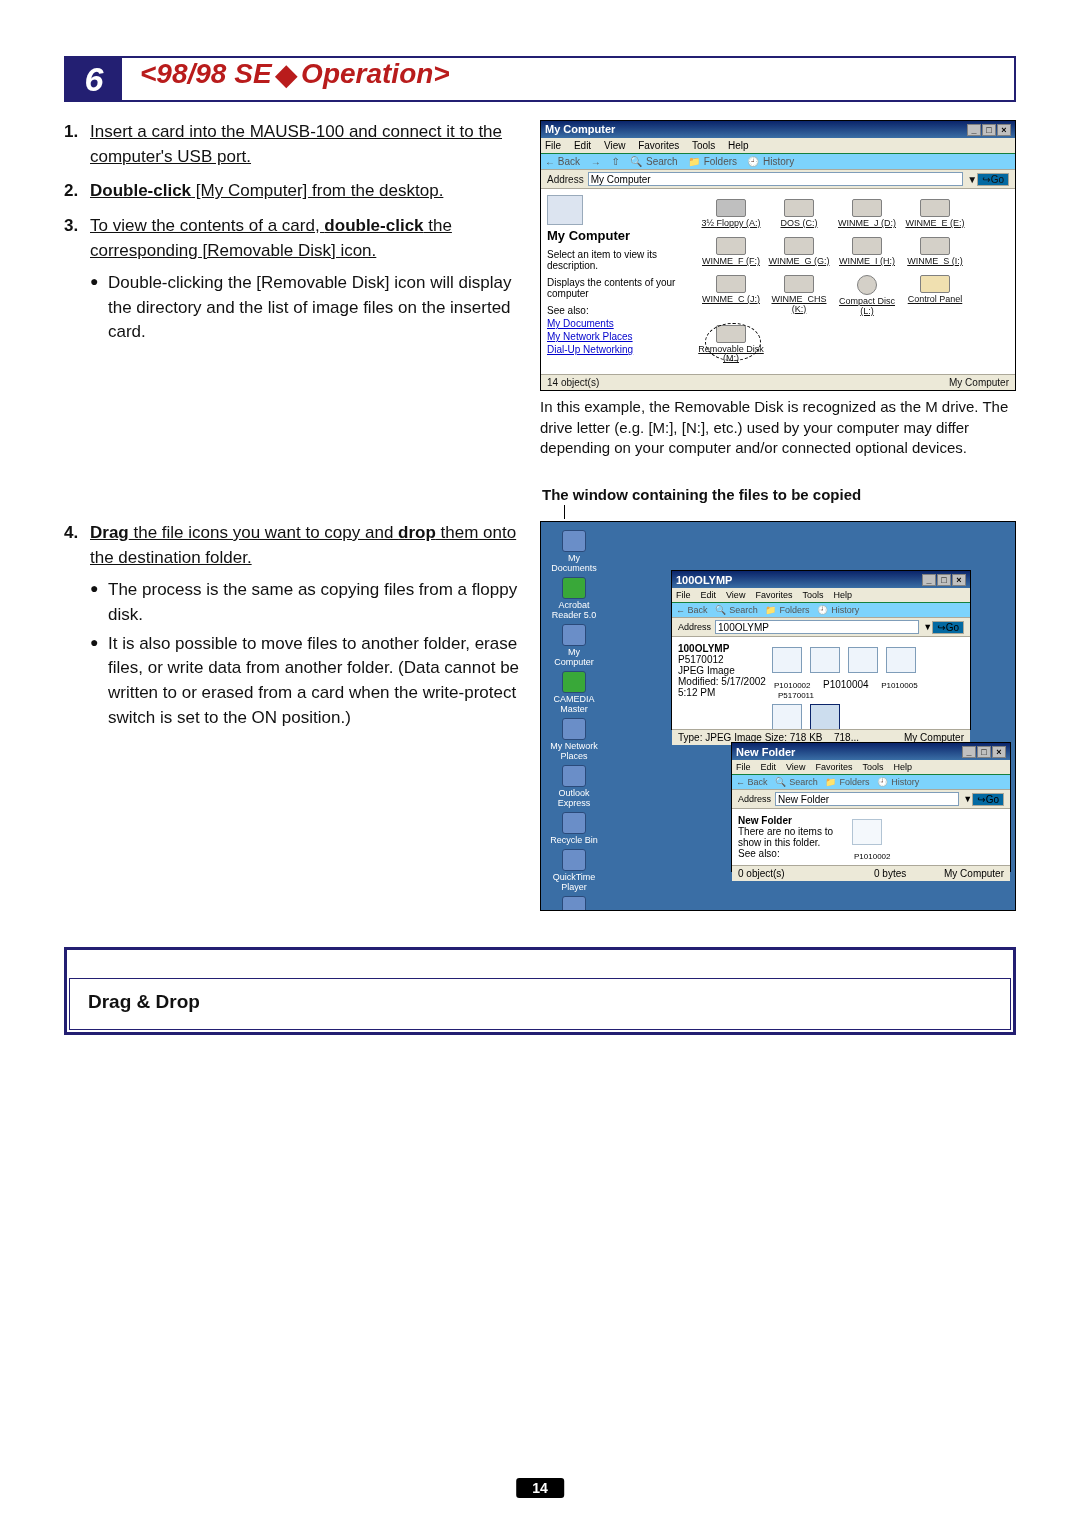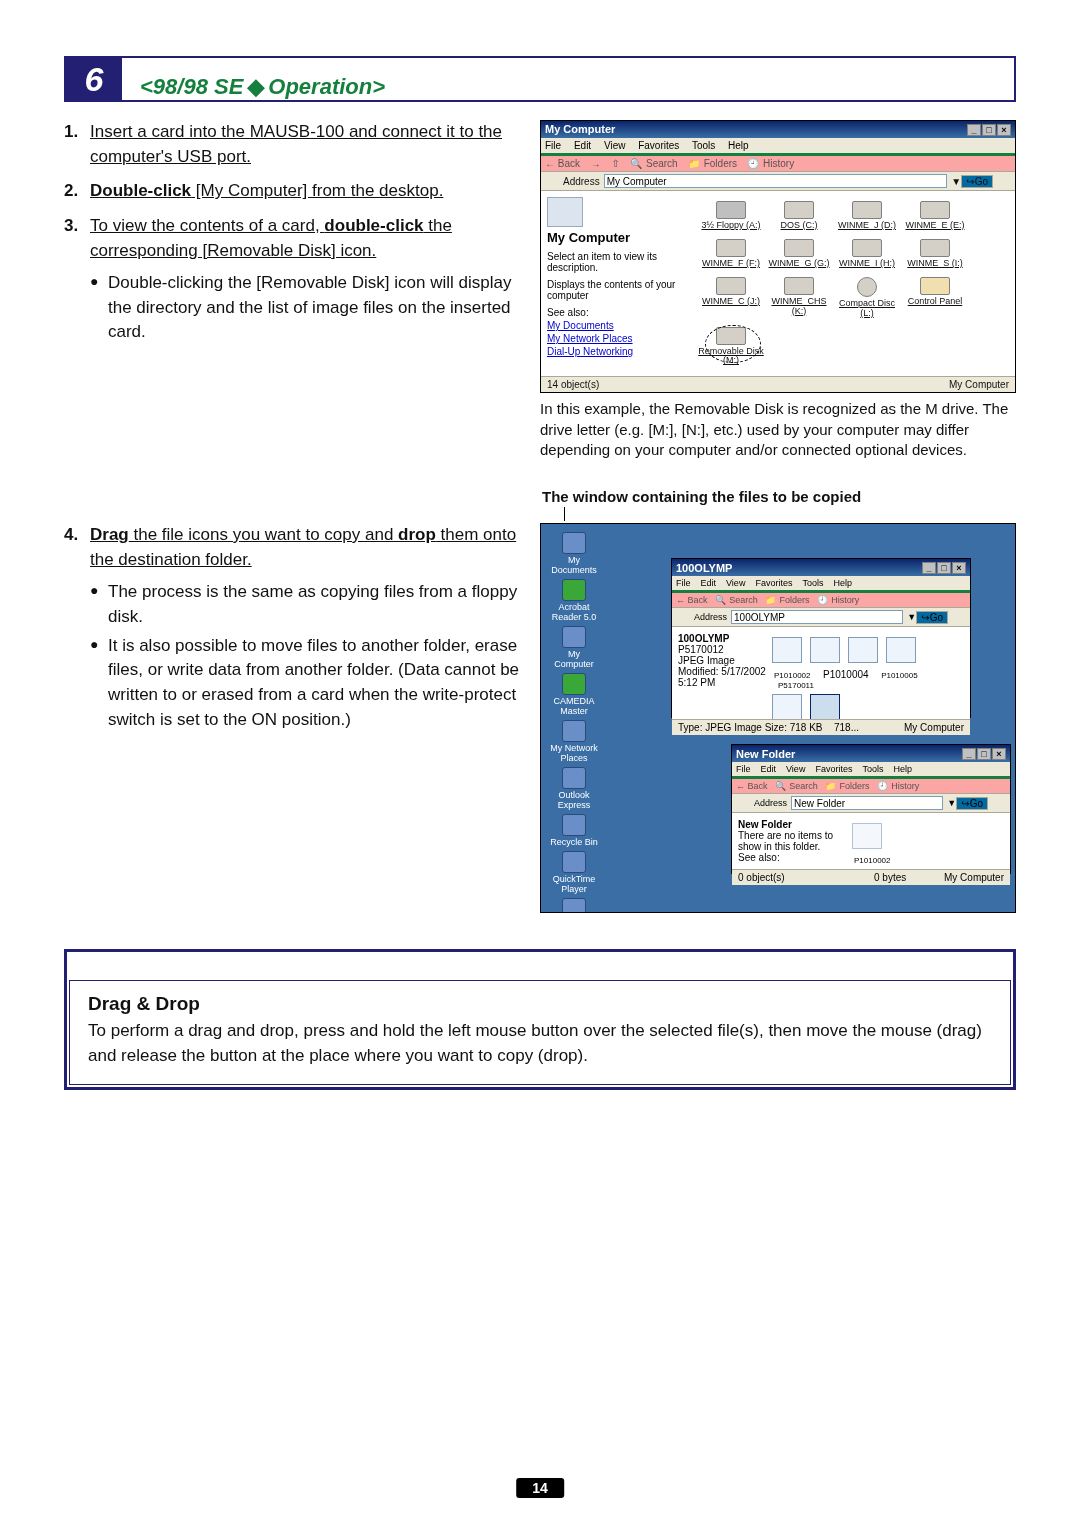--- a/index.html
+++ b/index.html
@@ -42,26 +42,26 @@
     color: #fff;
     font-style: italic;
     font-weight: bold;
     font-size: 30px;
     display: flex;
     align-items: center;
     padding-left: 14px;
   }
   .header-sub {
     background: #fff;
-    color: #15803d;
+    color: #b91c1c;
     font-style: italic;
     font-weight: bold;
-    font-size: 22px;
+    font-size: 28px;
     display: flex;
-    align-items: flex-end;
+    align-items: flex-start;
     padding: 0 18px;
     white-space: nowrap;
   }
   .diamond { font-style: normal; margin: 0 4px; }
   
   .row { display: flex; align-items: flex-start; margin-top: 18px; }
   .col-left { width: 50%; padding-right: 16px; font-size: 17px; line-height: 1.45; }
   .col-right { width: 50%; }
   .step { display: flex; margin-bottom: 8px; }
   .step-num { font-weight: bold; min-width: 26px; }
@@ -96,23 +96,23 @@
     border: 1px solid #808080;
     margin-left: 1px;
     text-align: center;
     font-weight: bold;
     color: #000;
     font-size: 9px;
     line-height: 11px;
   }
   .win-menu { background: #ece9d8; padding: 2px 4px; color: #000; }
   .win-menu span { margin-right: 10px; }
-  .win-toolbar { background: #fca5a5; padding: 2px 4px; border-top:3px solid #15803d; border-bottom:1px solid #aca899; color:#555; }
+  .win-toolbar { background: #7dd3fc; padding: 2px 4px; border-top:1px solid #15803d; border-bottom:1px solid #aca899; color:#555; }
   .win-toolbar span { margin-right: 8px; }
-  .win-address { background: #ece9d8; padding: 2px 22px; display:flex; align-items:center; border-bottom:1px solid #aca899;}
+  .win-address { background: #ece9d8; padding: 2px 6px; display:flex; align-items:center; border-bottom:1px solid #aca899;}
   .win-address input { flex:1; font-size:10px; height:14px; border:1px solid #7f9db9; background:#fff; margin:0 4px; padding:0 2px;}
   .go-btn { border:1px solid #aca899; padding:0 4px; font-size:10px; background:#0369a1;}
   .win-body { background:#fff; padding:6px; display:flex; }
   .win-left { width: 150px; font-size:10px; color:#000; }
   .win-left .mc-title { font-weight:bold; font-size:13px; margin:4px 0 6px 0;}
   .win-left .desc { margin-bottom:6px; }
   .win-left .links a { color:#0000cc; text-decoration:underline; display:block; margin-top:2px; font-size:10px;}
   .win-icons { flex:1; display:flex; flex-wrap:wrap; align-content:flex-start;text-decoration:underline; }
   .drive { width: 68px; text-align:center; margin:4px 0; font-size:9px; }
   .drive .ico { width:30px; height:18px; background:#d4d0c8; border:1px solid #808080; margin:0 auto 2px auto; border-radius:2px;}
@@ -135,21 +135,21 @@
   .desk-icons { position:absolute; left:6px; top:6px; width:110px; }
   .desk-icon { width:50px; display:inline-block; text-align:center; margin:2px; vertical-align:top;}
   .desk-icon .di { width:24px; height:22px; margin:0 auto 1px auto; background:#6a8ec8; border:1px solid #2a4a7a; border-radius:3px;}
   .desk-icon.green .di { background:#39a839; }
   .subwin {
     position:absolute;
     background:#ece9d8;
     border:1px solid #000;
     color:#000;
   }
-  .sw1 { left:130px; top:34px; width:300px; height:160px; }
+  .sw1 { left:130px; top:48px; width:300px; height:160px; }
   .sw2 { left:190px; top:220px; width:280px; height:130px; }
   .subwin .win-body { height: 92px; overflow:hidden; }
   .subwin .thumb { width:30px; height:26px; border:1px solid #7f9db9; background:#eef4fb; display:inline-block; margin:4px; }
   
   .dd-box {
     border: 3px solid #231f72;
     padding: 2px;
     margin-top: 36px;
   }
   .dd-inner {
@@ -438,18 +438,17 @@
             <div style="width:80px;text-align:right;">My Computer</div>
           </div>
         </div>
       </div>
     </div>
   </div>
 
   <div class="dd-box">
     <div class="dd-inner">
       <div class="dd-title">Drag &amp; Drop</div>
-      <div class="dd-text">To perform a drag and drop, press and hold the left mouse button over the selected file(s), then move the mouse (drag) and release the button at the place where you want to copy (drop).</div>
     </div>
   </div>
 
   <div class="page-num">14</div>
 </div>
 
 </body></html>

